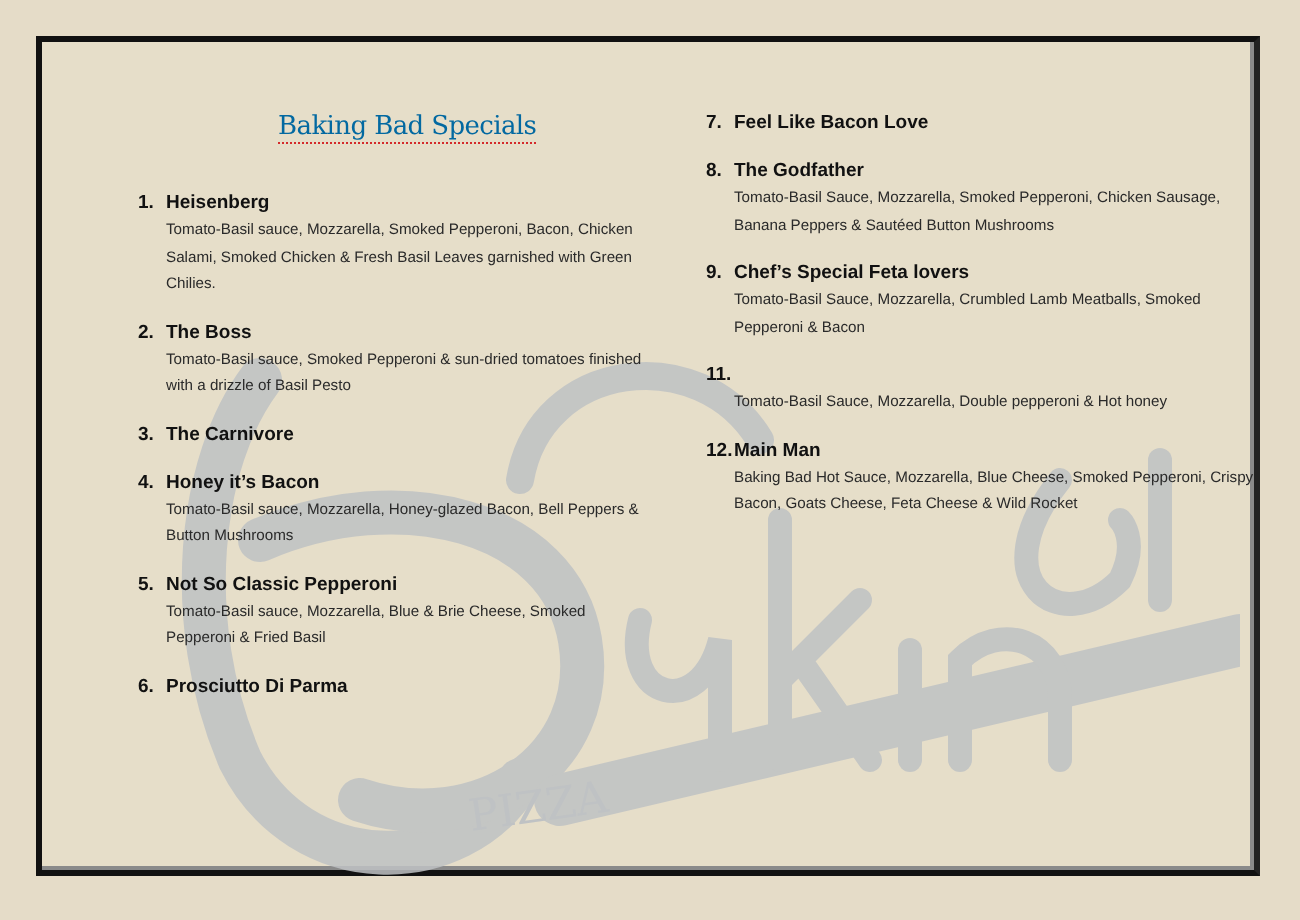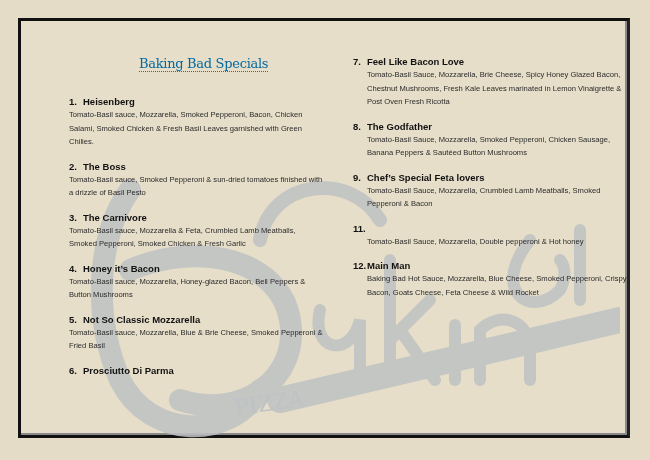--- a/index.html
+++ b/index.html
@@ -50,20 +50,21 @@
   .item-head {
     display: flex;
     font-weight: bold;
     font-size: 9.5px;
     line-height: 12px;
     color: #111;
   }
   .item-num { width: 14px; flex: none; }
   .right .item-num { width: 14px; }
   .item-desc {
+    margin-left: 14px;
     font-size: 7.6px;
     line-height: 13.5px;
     color: #2a2a2a;
   }
   .right .item-desc { margin-left: 14px; }
 </style>
 </head>
 <body>
 
 <div class="frame"></div>
@@ -103,51 +104,49 @@
         <span class="item-num">2.</span>
         <span>The Boss</span>
       </div>
     <div class="item-desc">Tomato-Basil sauce, Smoked Pepperoni &amp; sun-dried tomatoes finished with a drizzle of Basil Pesto</div>
   </div>
   <div class="item">
     <div class="item-head">
         <span class="item-num">3.</span>
         <span>The Carnivore</span>
       </div>
-    <div class="item-desc">Tomato-Basil sauce, Mozzarella &amp; Feta, Crumbled Lamb Meatballs, Smoked Pepperoni, Smoked Chicken &amp; Fresh Garlic</div>
   </div>
   <div class="item">
     <div class="item-head">
         <span class="item-num">4.</span>
         <span>Honey it’s Bacon</span>
       </div>
     <div class="item-desc">Tomato-Basil sauce, Mozzarella, Honey-glazed Bacon, Bell Peppers &amp; Button Mushrooms</div>
   </div>
   <div class="item">
     <div class="item-head">
         <span class="item-num">5.</span>
-        <span>Not So Classic Mozzarella</span>
+        <span>Not So Classic Pepperoni</span>
       </div>
     <div class="item-desc">Tomato-Basil sauce, Mozzarella, Blue &amp; Brie Cheese, Smoked Pepperoni &amp; Fried Basil</div>
   </div>
   <div class="item">
     <div class="item-head">
         <span class="item-num">6.</span>
         <span>Prosciutto Di Parma</span>
       </div>
   </div>
 </div>
 
 <div class="col right">
   <div class="item">
     <div class="item-head">
         <span class="item-num">7.</span>
         <span>Feel Like Bacon Love</span>
       </div>
-    <div class="item-desc">Tomato-Basil Sauce, Mozzarella, Brie Cheese, Spicy Honey Glazed Bacon, Chestnut Mushrooms, Fresh Kale Leaves marinated in Lemon Vinaigrette &amp; Post Oven Fresh Ricotta</div>
   </div>
   <div class="item">
     <div class="item-head">
         <span class="item-num">8.</span>
         <span>The Godfather</span>
       </div>
     <div class="item-desc">Tomato-Basil Sauce, Mozzarella, Smoked Pepperoni, Chicken Sausage, Banana Peppers &amp; Sautéed Button Mushrooms</div>
   </div>
   <div class="item">
     <div class="item-head">

